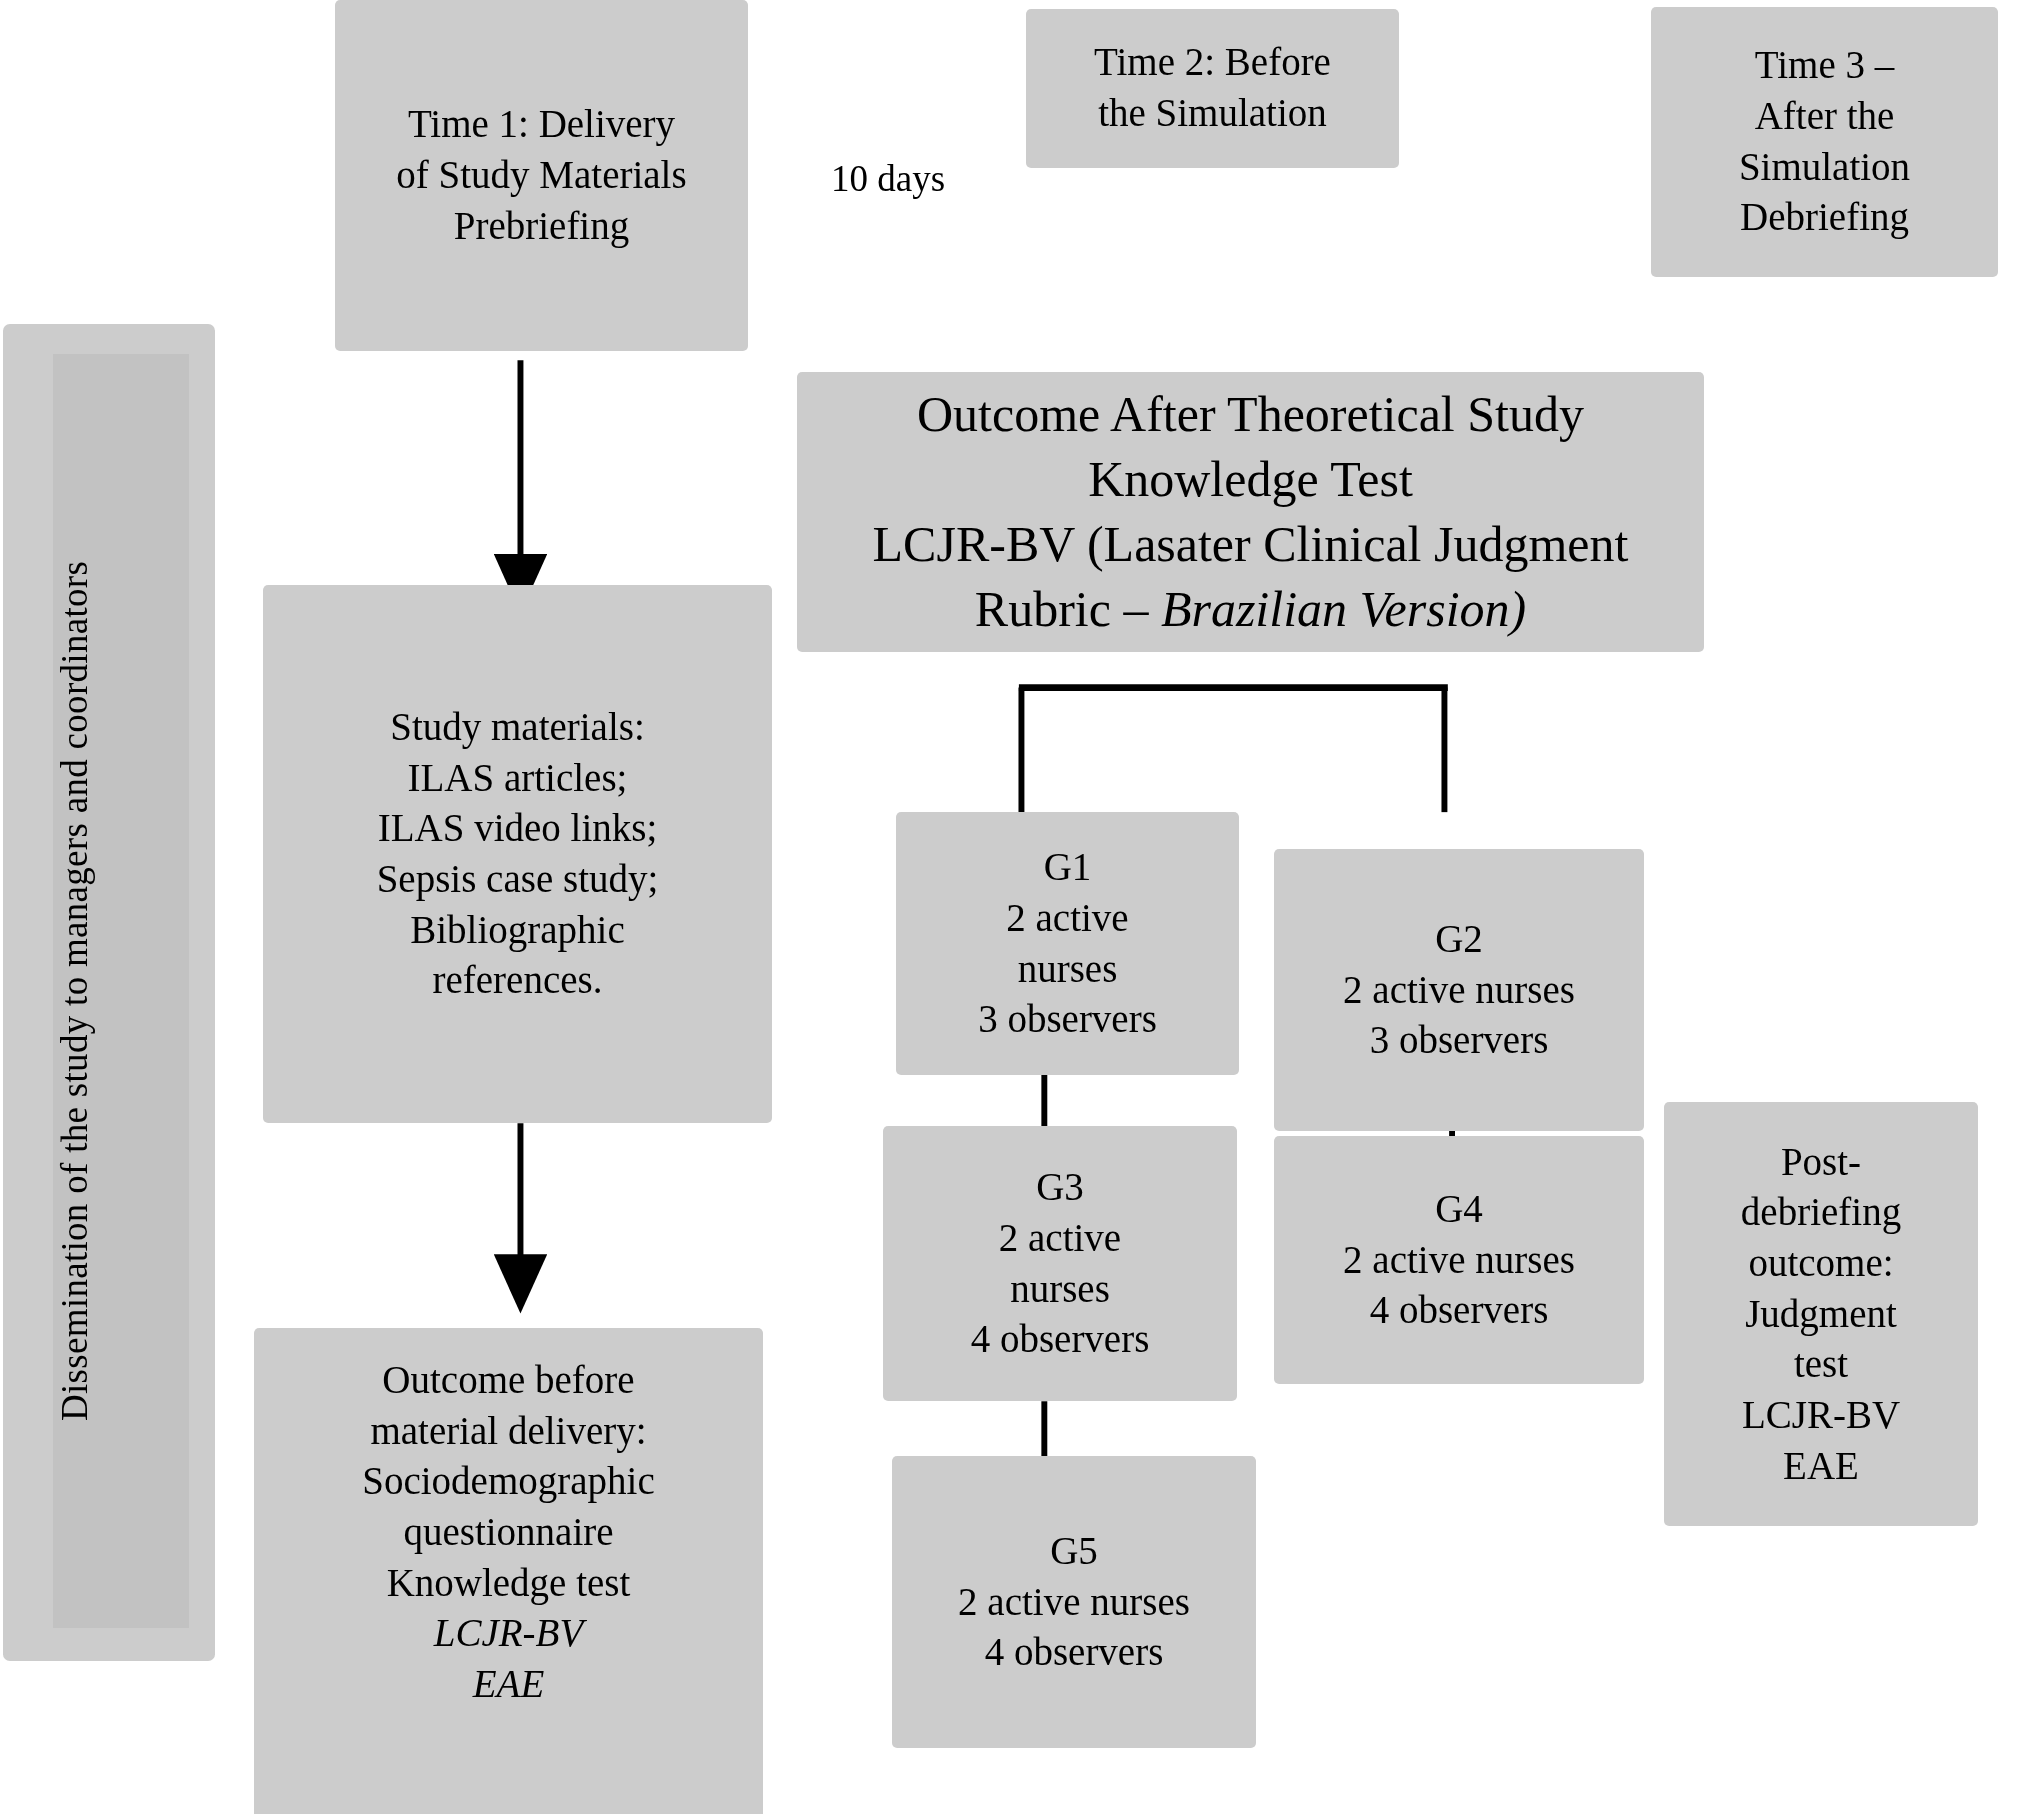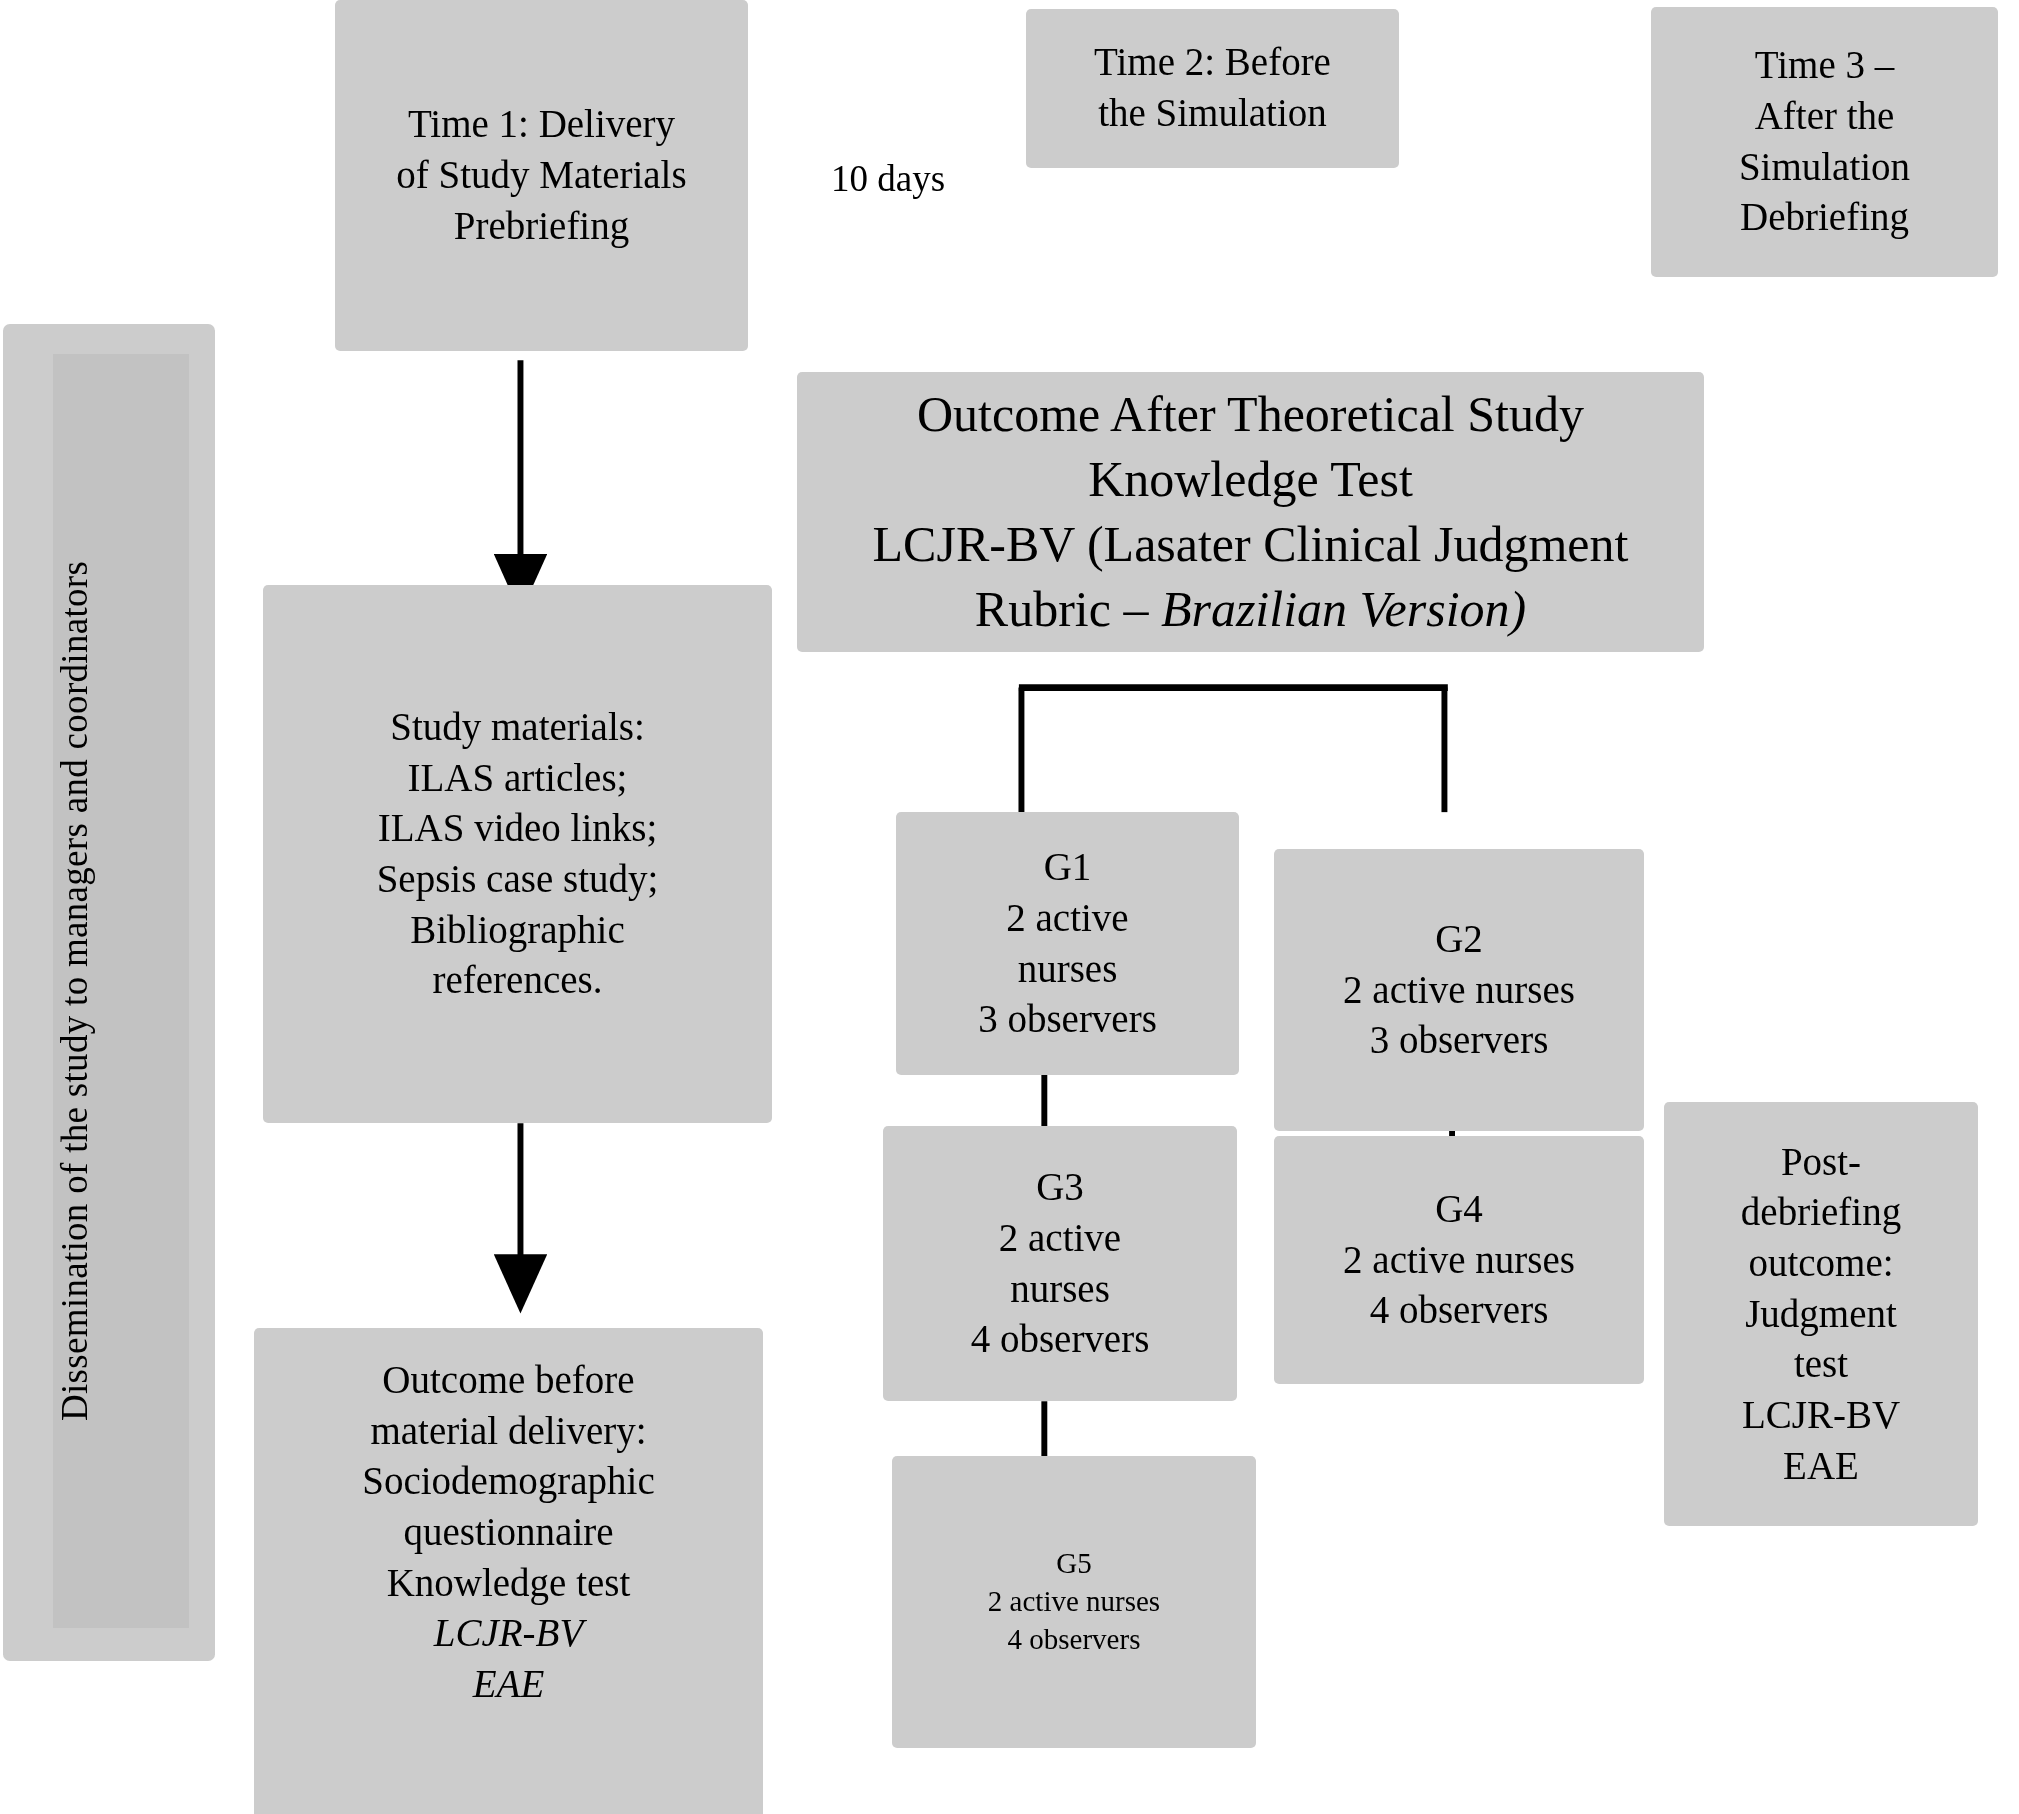--- a/index.html
+++ b/index.html
@@ -162,21 +162,21 @@
 nurses
 4 observers</span></span>
   </div>
 
   <div class="box" style="left:1274px; top:1136px; width:370px; height:248px; font-size:39px;">
     <span class="txt"><span>G4</span>
 <span>2 active nurses
 4 observers</span></span>
   </div>
 
-  <div class="box" style="left:892px; top:1456px; width:364px; height:292px; font-size:29px;">
+  <div class="box" style="left:892px; top:1456px; width:364px; height:292px; font-size:39px;">
     <span class="txt"><span>G5</span>
 <span>2 active nurses
 4 observers</span></span>
   </div>
 
   <div class="box" style="left:1664px; top:1102px; width:314px; height:424px; font-size:39px;">
     <span class="txt">Post-
 debriefing
 outcome:
 Judgment

